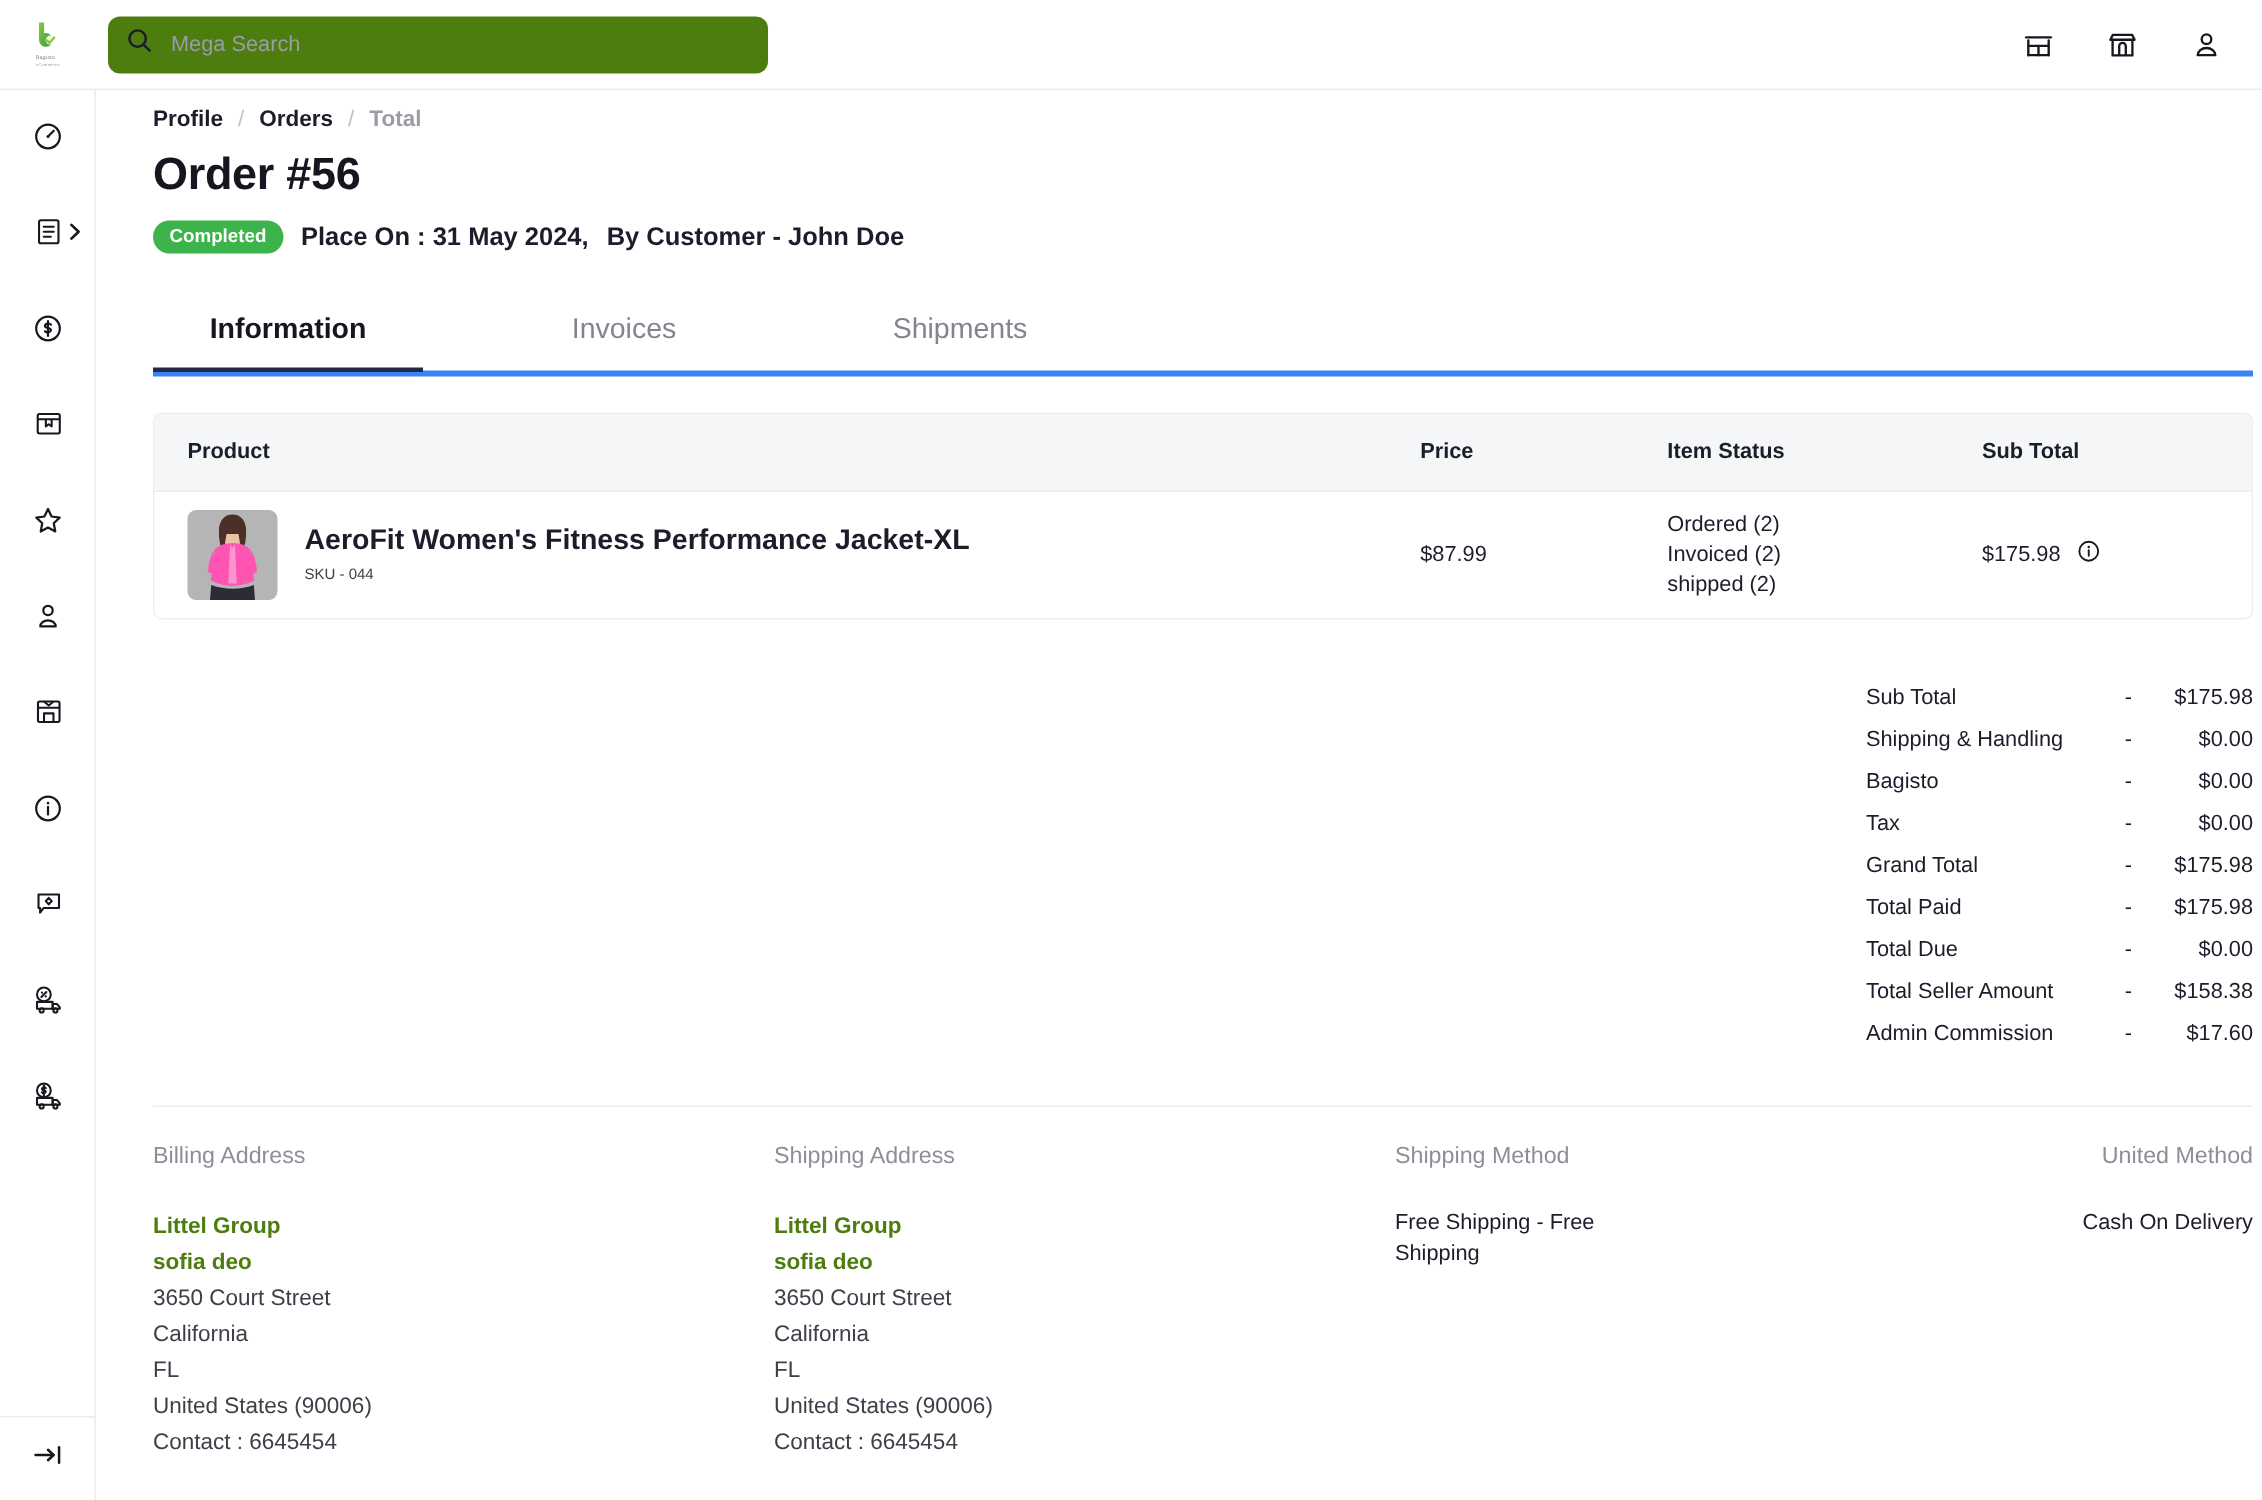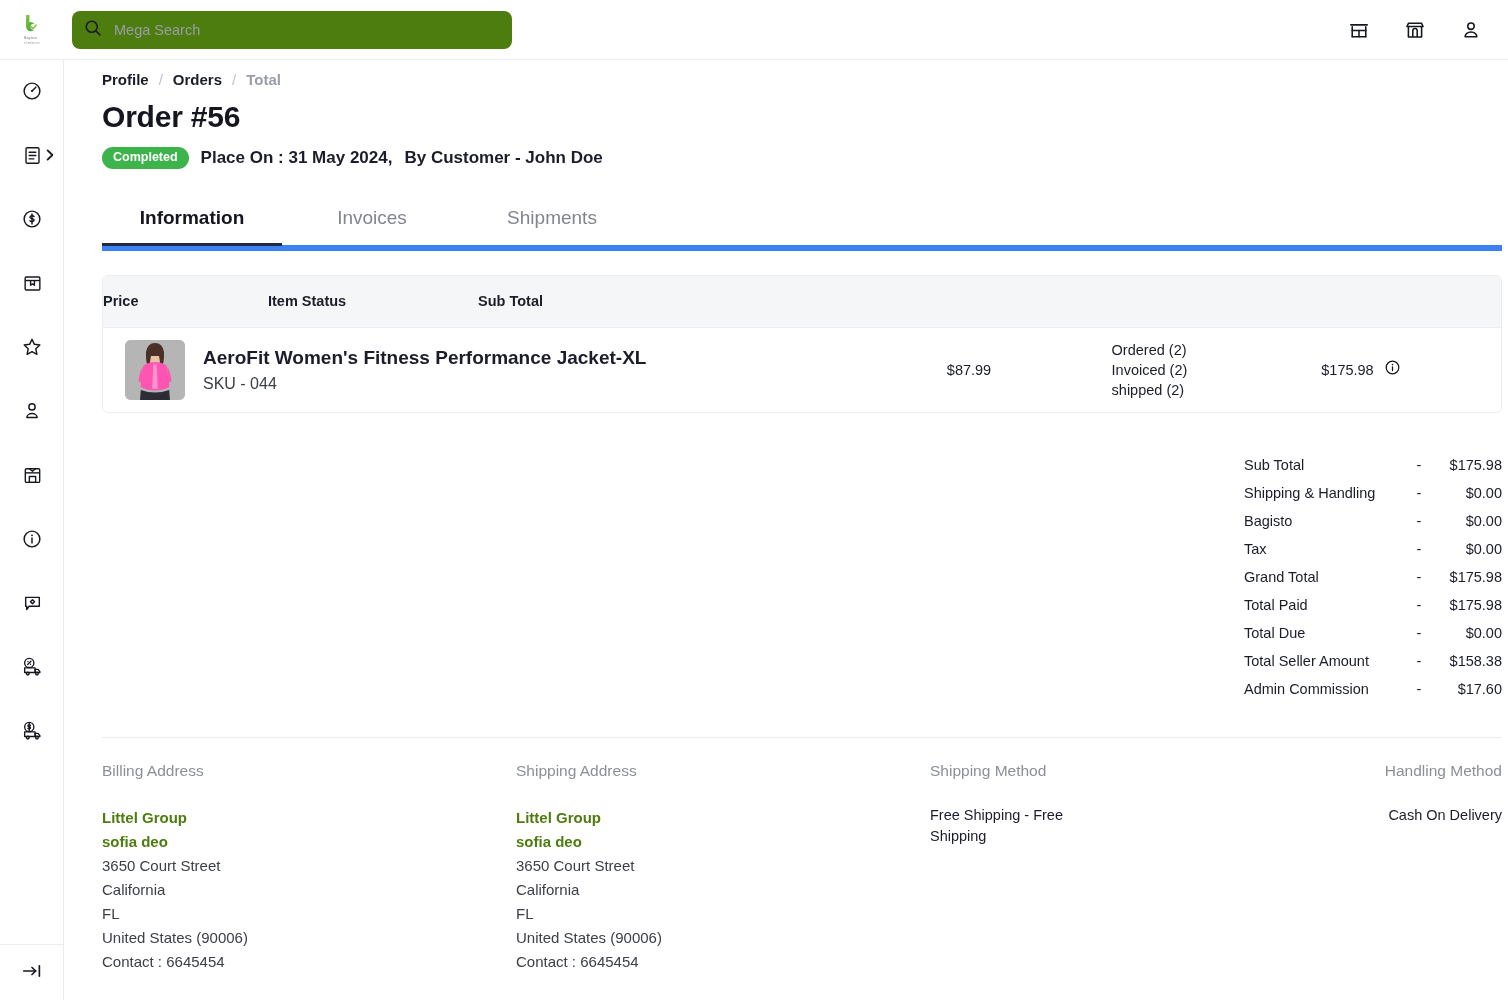--- a/index.html
+++ b/index.html
@@ -133,22 +133,23 @@
     padding: 4px 11px 5px 11px;
     border-radius: 20px;
     line-height: 1;
   }
   .meta-text { font-size: 17px; font-weight: bold; color: #1b1d2a; }
 
   
   .tabs {
     display: flex; align-items: flex-end;
     margin-top: 26px;
-    border-bottom: 6px solid #3b82f6;
+    border-bottom: 4px solid #3b82f6;
     height: 56px;
+    gap: 44px;
   }
   .tab {
     font-size: 19px;
     color: #82858f;
     padding: 0 0 16px 0;
     margin-right: 0;
     width: 180px;
     text-align: center;
     cursor: pointer;
     position: relative;
@@ -187,21 +188,21 @@
   .th { font-size: 14.5px; font-weight: bold; color: #1b1d2a; }
 
   .prod-cell { display: flex; align-items: center; gap: 18px; }
   .prod-thumb {
     width: 60px; height: 60px; border-radius: 6px;
     flex: 0 0 60px;
     background: #b9b9b9;
     overflow: hidden; position: relative;
   }
   .prod-name { font-size: 19px; font-weight: bold; color: #1b1d2a; }
-  .prod-sku { font-size: 16px; color: #3c3f4a; margin-top: 6px; }
+  .prod-sku { font-size: 10px; color: #3c3f4a; margin-top: 6px; }
   .price-val { font-size: 14.5px; color: #1b1d2a; }
   .status-line { font-size: 14.5px; color: #1b1d2a; line-height: 20px; }
   .total-cell { display: flex; align-items: center; gap: 10px; }
   .total-val { font-size: 14.5px; color: #1b1d2a; }
 
   
   .totals {
     margin-top: 38px;
     width: 1400px;
     display: flex; justify-content: flex-end;
@@ -457,20 +458,21 @@
     </div>
 
     <div class="tabs">
       <div class="tab active">Information</div>
       <div class="tab">Invoices</div>
       <div class="tab">Shipments</div>
     </div>
 
     <div class="table">
       <div class="thead">
+        <div class="c-product th">Product</div>
         <div class="c-price th">Price</div>
         <div class="c-status th">Item Status</div>
         <div class="c-total th">Sub Total</div>
       </div>
 
       <div class="trow">
         <div class="c-product">
           <div class="prod-cell">
             <div class="prod-thumb">
               <svg width="60" height="60" viewBox="0 0 60 60">
@@ -607,20 +609,20 @@
       </div>
 
       <div class="addr-col ship-method">
         <div class="addr-head">Shipping Method</div>
         <div class="ship-wrap">
           <div class="method-text">Free Shipping - Free Shipping</div>
         </div>
       </div>
 
       <div class="addr-col pay-method">
-        <div class="addr-head">Handling Method</div>
+        <div class="addr-head">United Method</div>
         <div class="method-text pay">Cash On Delivery</div>
       </div>
 
     </div>
 
   </div>
 </div>
 
 </body></html>

